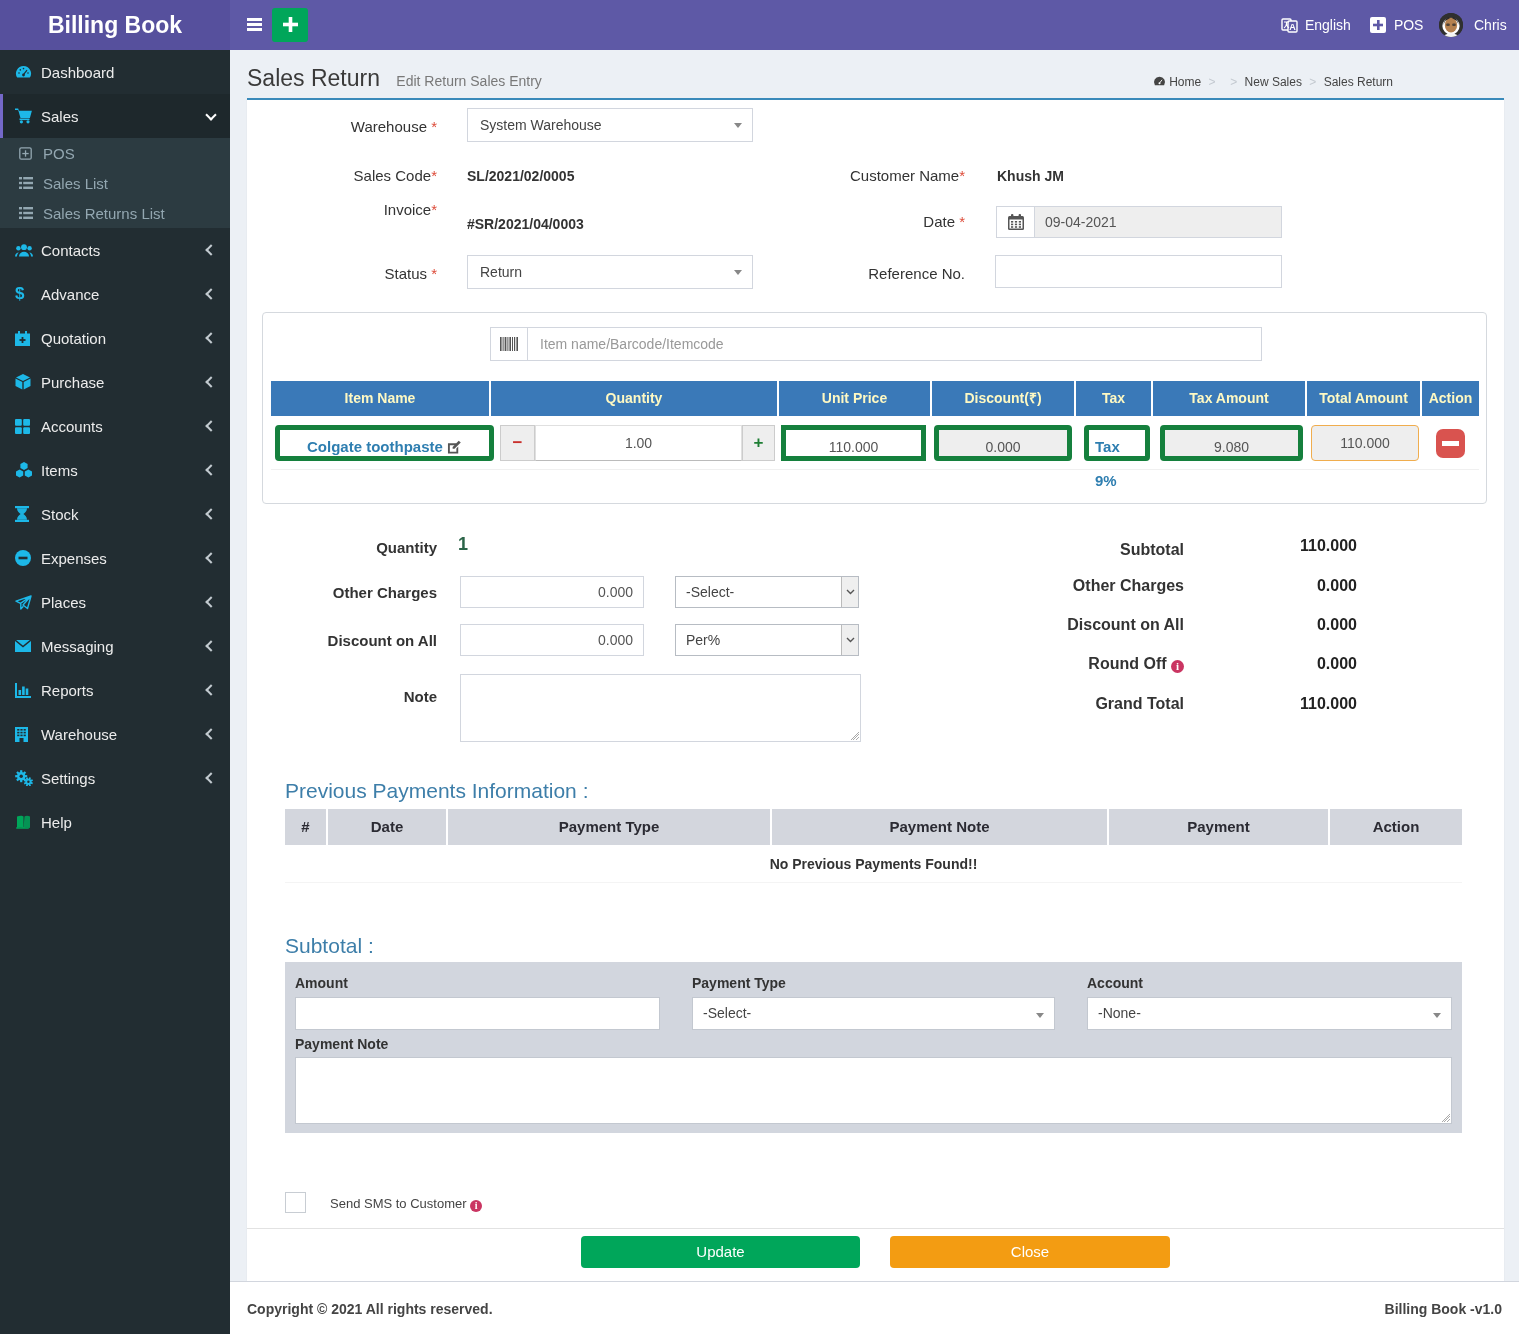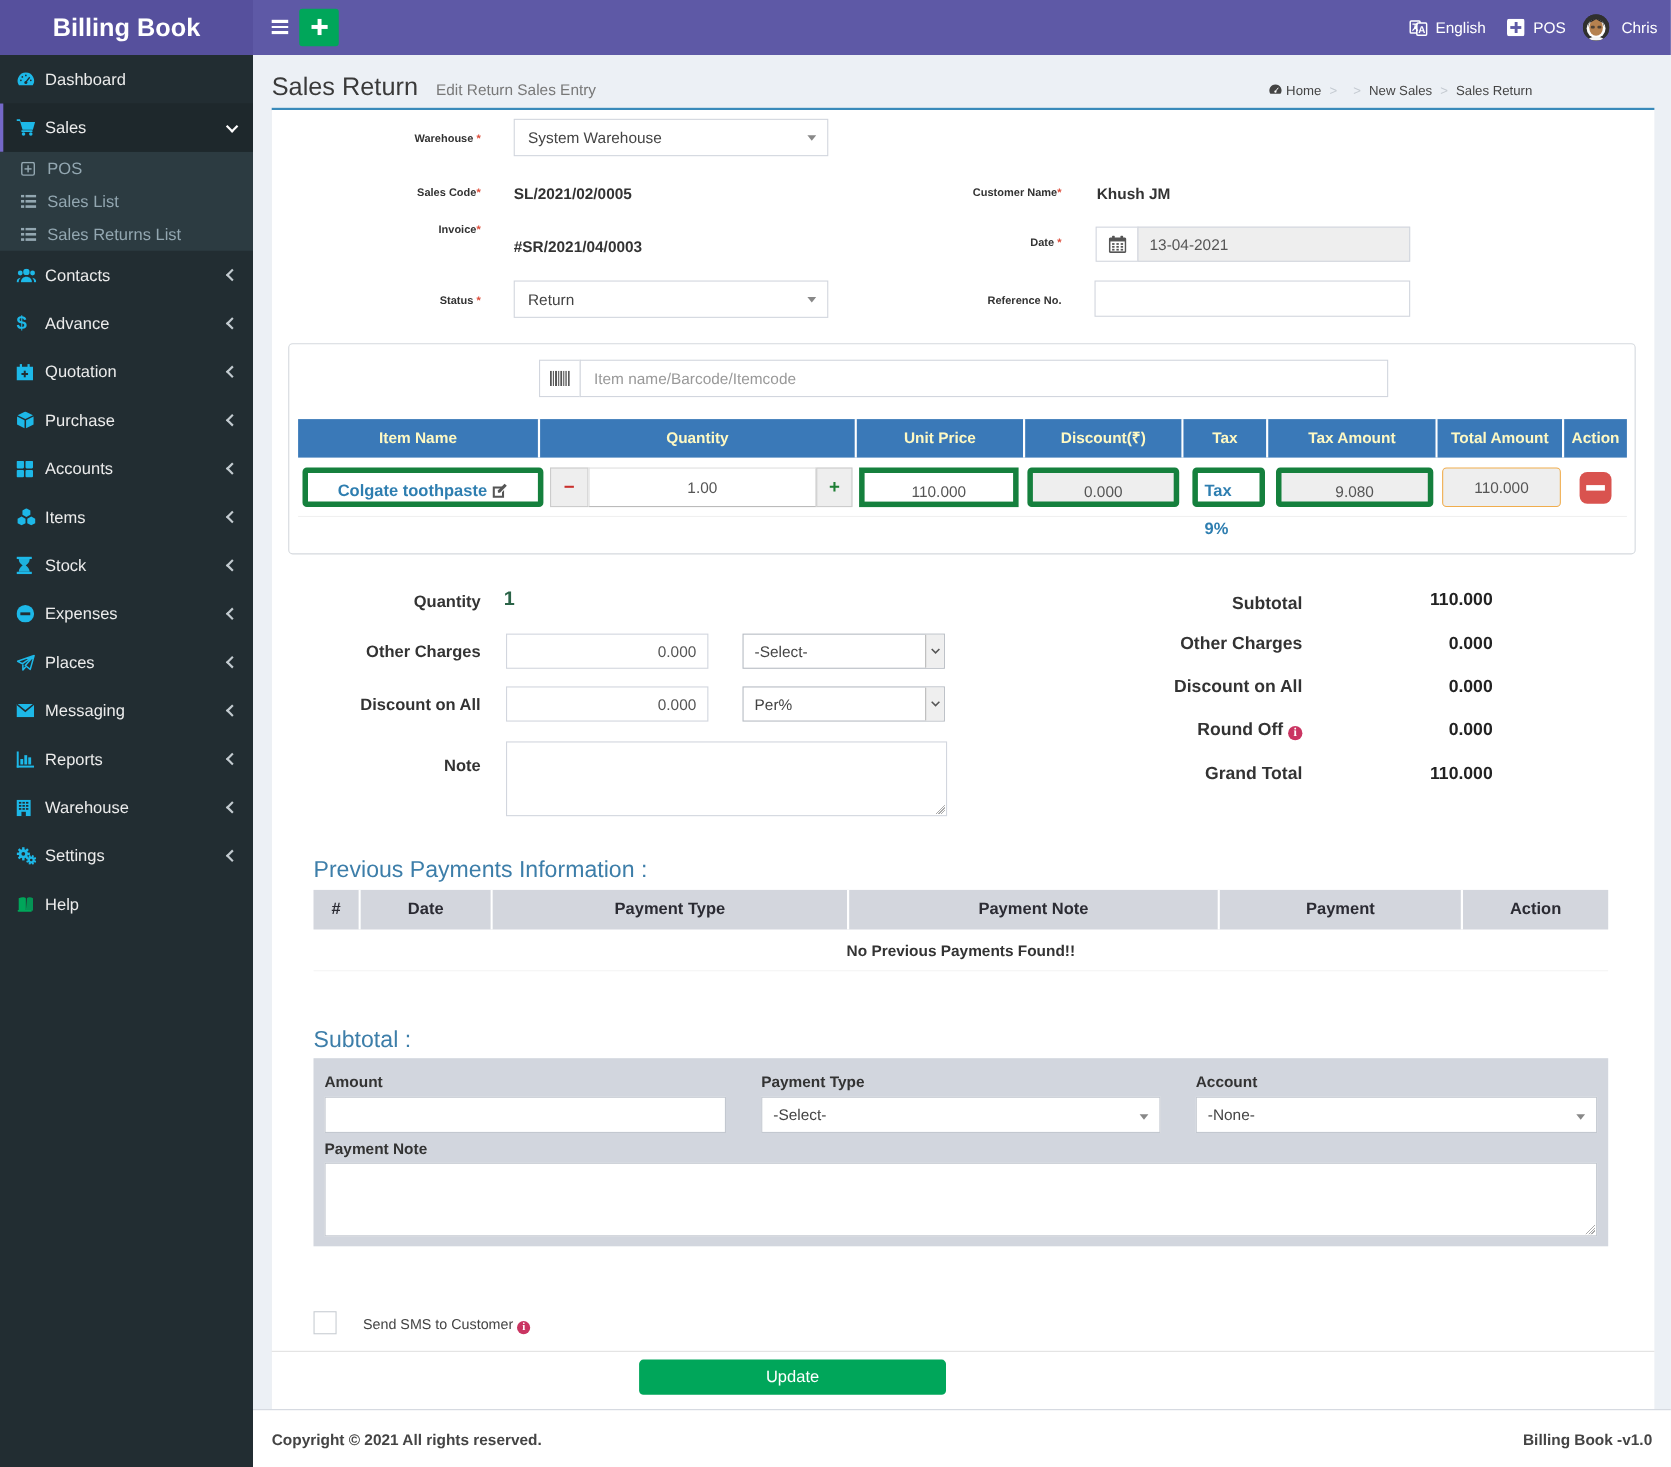--- a/index.html
+++ b/index.html
@@ -24,21 +24,21 @@
 .smenu{background:#2c3b41}
 .smi{height:30px;display:flex;align-items:center;padding:0 15px 0 19px;color:#93a7b1;font-size:15px}
 .smi .ic{width:24px;flex:0 0 24px;display:flex;align-items:center}
 
 .cwrap{position:absolute;left:230px;top:50px;width:1180px;height:1231px;background:#ecf0f5}
 .pgh{position:absolute;left:17px;top:15px;font-size:23px;color:#3a3a3a;font-weight:normal}
 .pgh small{font-size:14px;color:#787878;margin-left:10px}
 .bcrumb{position:absolute;right:17px;top:25px;font-size:12px;color:#444}
 .bcrumb .sep{color:#c3c9d0;margin:0 4px}
 .box{position:absolute;left:17px;top:48px;width:1257px;height:1183px;background:#fff;border-top:2px solid #3a8aba;box-shadow:0 1px 1px rgba(0,0,0,.1)}
-.lab{position:absolute;font-weight:bold;line-height:20px;text-align:right;font-size:10px;color:#333;white-space:nowrap}
+.lab{position:absolute;font-weight:normal;line-height:20px;text-align:right;font-size:15px;color:#333;white-space:nowrap}
 .lab .req{color:#dd4b39}
 .val{position:absolute;font-weight:bold;line-height:20px;font-size:14px;color:#333;white-space:nowrap}
 .inp{position:absolute;border:1px solid #d2d6de;background:#fff;color:#555;font-size:14px;padding:0 10px;line-height:30px}
 .sel2{position:absolute;border:1px solid #d2d6de;background:#fff;color:#444;font-size:14px;padding:0 12px;line-height:32px}
 .s2c{position:absolute;right:10px;top:14px;width:0;height:0;border-left:4px solid rgba(0,0,0,0);border-right:4px solid rgba(0,0,0,0);border-top:5px solid #888}
 .dis{background:#eee!important;color:#555}
 </style>
 </head>
 <body>
 <style>
@@ -362,21 +362,21 @@
             <rect x="10.8" y="7" width="2.2" height="1.6"></rect>
             <rect x="3" y="9.6" width="2.2" height="1.6"></rect>
             <rect x="6.9" y="9.6" width="2.2" height="1.6"></rect>
             <rect x="10.8" y="9.6" width="2.2" height="1.6"></rect>
             <rect x="3" y="12.2" width="2.2" height="1.6"></rect>
             <rect x="6.9" y="12.2" width="2.2" height="1.6"></rect>
             <rect x="10.8" y="12.2" width="2.2" height="1.6"></rect>
           </g>
         </svg>
     </div>
-    <div class="inp dis" style="left:787px;top:106px;width:248px;height:32px">13-04-2021</div>
+    <div class="inp dis" style="left:787px;top:106px;width:248px;height:32px">09-04-2021</div>
     <div class="lab" style="left:0;top:164px;width:190px">Status <span class="req">*</span></div>
     <div class="sel2" style="left:220px;top:155px;width:286px;height:34px">Return<span class="s2c"></span></div>
     <div class="lab" style="left:518px;top:164px;width:200px">Reference No.</div>
     <div class="inp" style="left:748px;top:155px;width:287px;height:33px"></div>
     <div class="ibox"></div>
     <div class="bcaddon">
         <svg width="18" height="14" viewBox="0 0 18 14">
           <g fill="#555">
             <rect x="0" width="1.6" height="14"></rect>
             <rect x="2.6" width="1" height="14"></rect>
@@ -487,15 +487,16 @@
       <div class="ginp" style="left:802px;top:35px;width:365px;height:33px">-None-<span class="s2c" style="top:15px"></span></div>
       <div class="glab" style="left:10px;top:74px">Payment Note</div>
       <div class="ta" style="left:10px;top:95px;width:1157px;height:67px;border-color:#c3c8d0">
           <span class="rsz"></span>
         </div>
     </div>
     <div class="cbx"></div>
     <div class="abs" style="left:83px;top:1096px;font-size:13px;color:#444">Send SMS to Customer <span class="infoi">i</span></div>
     <div class="abs" style="left:0;top:1128px;width:1257px;border-top:1px solid #e2e2e2"></div>
     <div class="btn" style="left:334px;width:279px;background:#00a65a">Update</div>
+    <div class="btn" style="left:643px;width:280px;background:#f39c12">Close</div>
   </div>
 </div>
 <div class="footer">Copyright © 2021 All rights reserved.<span style="float:right">Billing Book -v1.0</span></div>
 
 </body></html>

